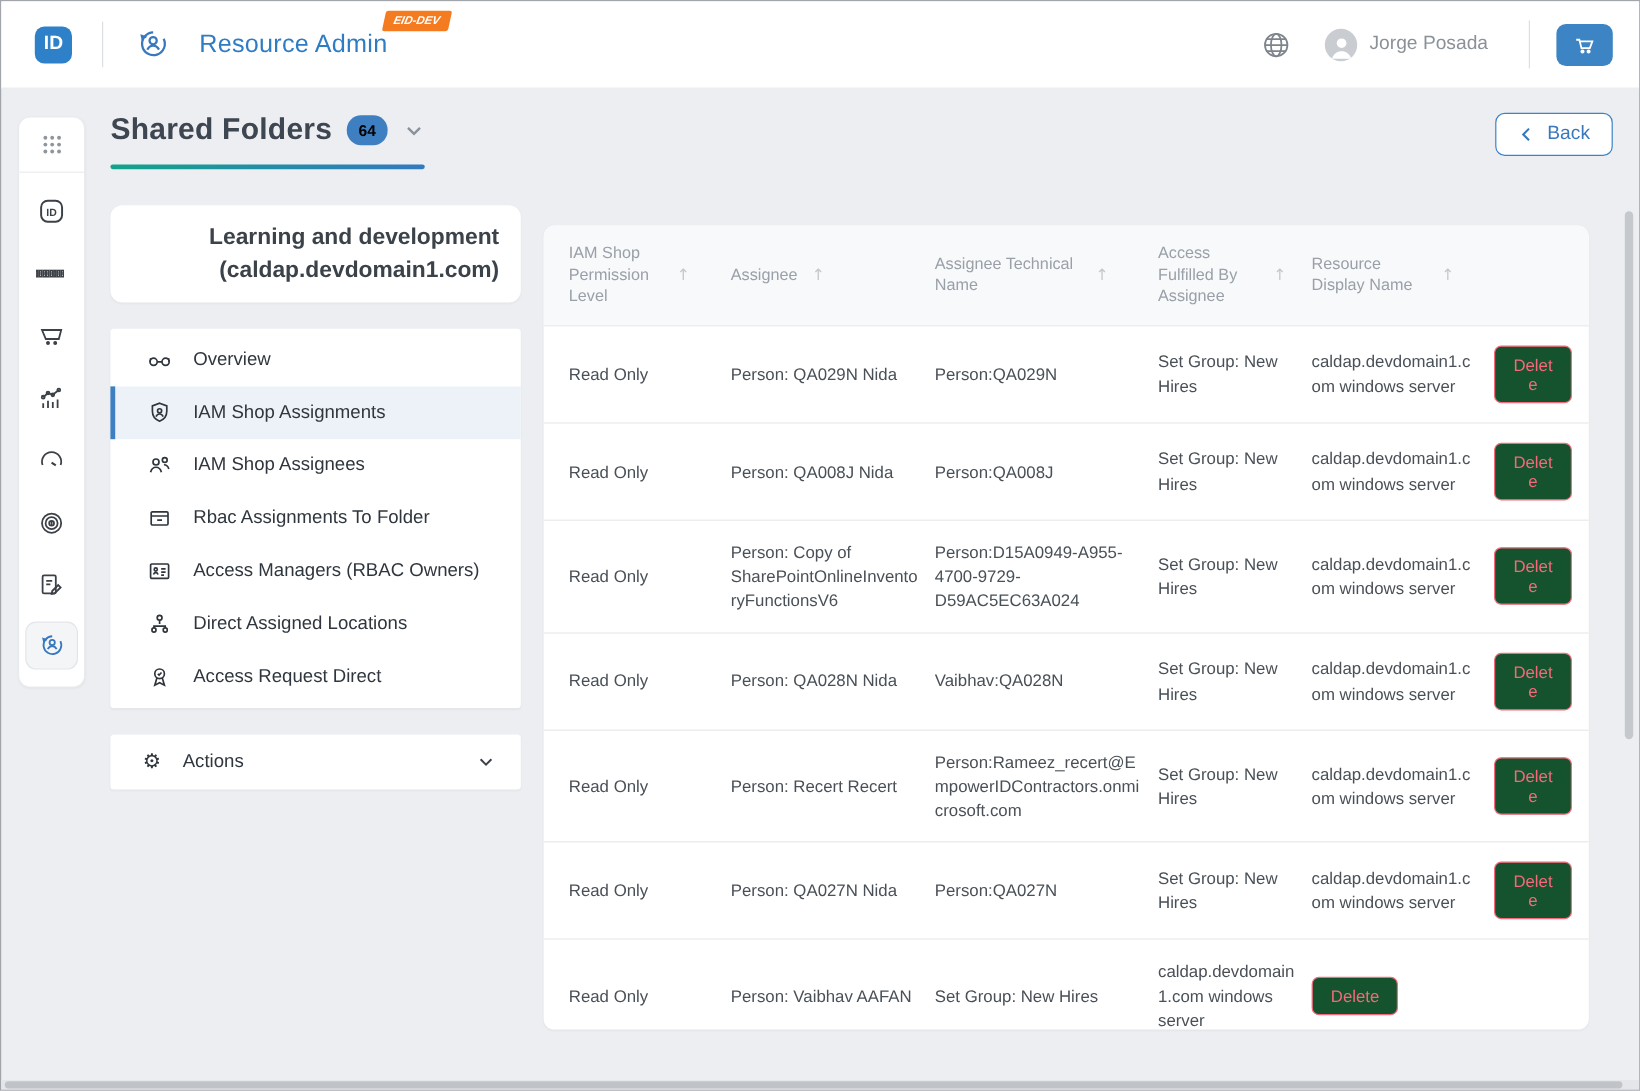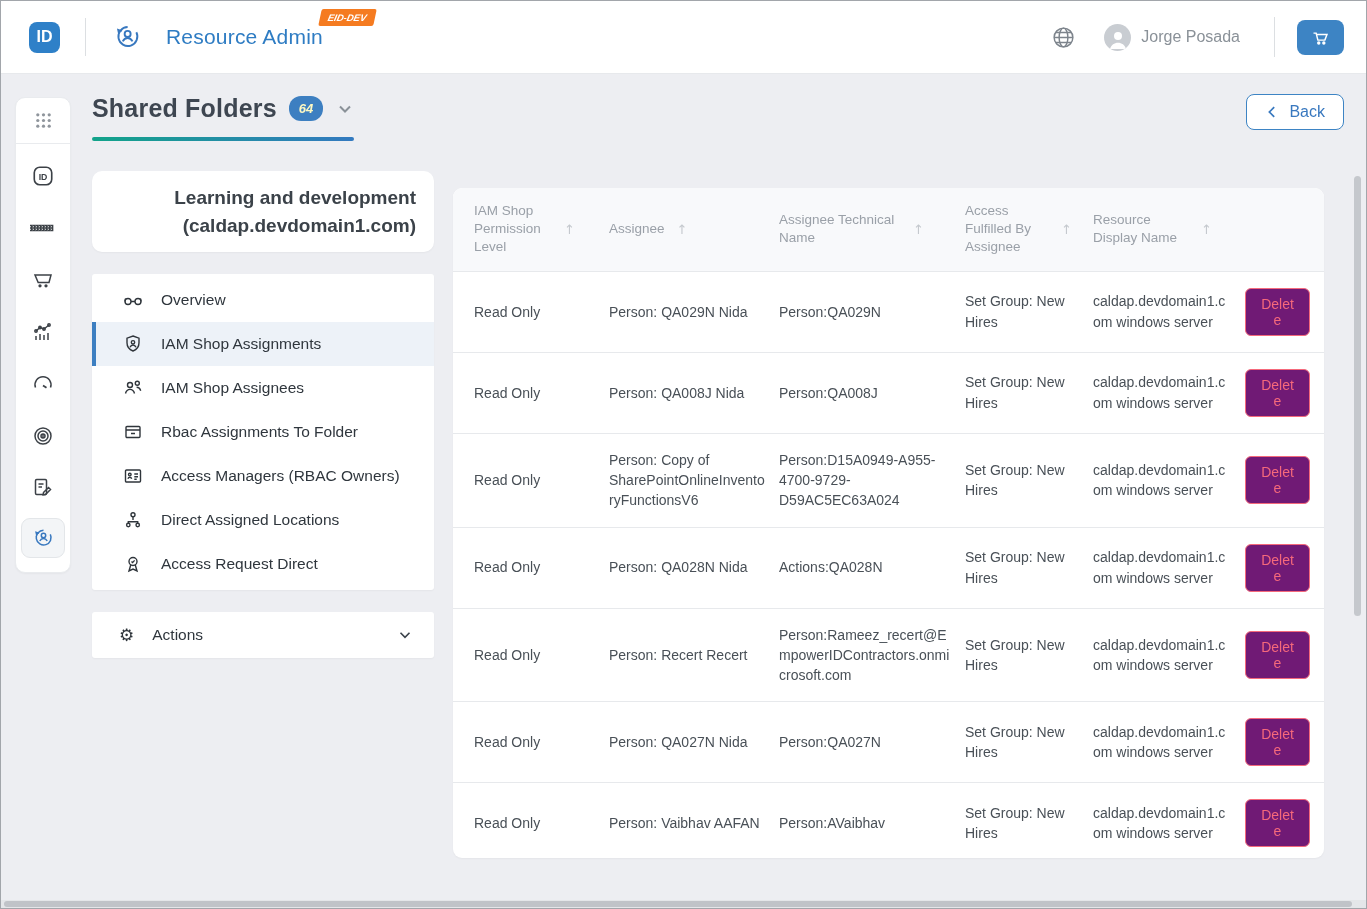--- a/index.html
+++ b/index.html
@@ -48,22 +48,22 @@
   .rail-item.active .active-box { width:44px; height:40px; background:#f3f5f7;
                border:1px solid #e3e6e9; border-radius:9px; display:flex;
                align-items:center; justify-content:center; }
   .rail-item.active svg { stroke:#3878bf; }
 
   
   .content { flex:1; margin:20px 42px 0 21px; min-width:0; }
   .page-head { display:flex; align-items:flex-start; margin-right:-20px; }
   .title-group { display:flex; align-items:center; gap:12px; }
   .page-title { font-size:25px; font-weight:bold; color:#3e4651; letter-spacing:.2px; }
-  .count-badge { background:#3d7fc1; color:#fef9c3; font-size:13px; font-weight:bold;
-                 border-radius:12px; padding:5px 10px;font-style:italic; }
+  .count-badge { background:#3d7fc1; color:#000000; font-size:13px; font-weight:bold;
+                 border-radius:12px; padding:5px 10px; }
   .title-underline { height:4px; width:262px; border-radius:2px; margin-top:14px;
                  background:linear-gradient(90deg,#12a38a 0%,#3379c0 100%); }
   .back-btn { margin-left:auto; background:#fff; border:1px solid #3d84c4; color:#3878bf;
               font-size:16px; border-radius:8px; padding:8px 18px; display:flex;
               align-items:center; gap:10px; cursor:pointer; }
 
   .layout { display:flex; gap:19px; margin-top:30px; }
 
   
   .left-col { width:342px; flex-shrink:0; }
@@ -106,21 +106,21 @@
   .th .lbl { display:inline-block; }
   .th.c1 .lbl { width:78px; }
   .th.c3 .lbl { width:122px; }
   .th.c4 .lbl { width:84px; }
   .th.c5 .lbl { width:96px; }
   .sort { color:#c5c9ce; font-size:13px; font-family:"DejaVu Sans",sans-serif; cursor:pointer; }
   .trow { border-top:1px solid #e7e9ec; min-height:70px; align-items:center; }
   .td { padding:16px 14px 16px 0; font-size:14px; color:#495057; line-height:1.45;
         overflow-wrap:anywhere; }
   .td:first-child { padding-left:21px; }
-  .delete-btn { background:#701a75; border:1px solid #f5697b; color:#f5697b; font-size:14px;
+  .delete-btn { background:#14532d; border:1px solid #f5697b; color:#f5697b; font-size:14px;
                 border-radius:6px; padding:7px 15px; cursor:pointer;
                 font-family:"Liberation Sans",sans-serif; }
 
   
   .vscroll { position:absolute; right:5px; top:175px; width:7px; height:440px;
              background:#c5c8cd; border-radius:4px; z-index:9; }
   .hscroll { position:absolute; left:0; right:0; bottom:0; height:8px; background:#e4e6e9; z-index:9; }
   .hscroll-thumb { position:absolute; left:3px; right:14px; top:1px; bottom:1px;
              background:#c0c3c8; border-radius:4px; }
 
@@ -433,21 +433,21 @@
               <div class="td">Person: Copy of SharePointOnlineInventoryFunctionsV6</div>
               <div class="td">Person:D15A0949-A955-4700-9729-D59AC5EC63A024</div>
               <div class="td">Set Group: New Hires</div>
               <div class="td">caldap.devdomain1.com windows server</div>
               <div class="td"><button class="delete-btn">Delete</button></div>
             </div>
 
             <div class="trow">
               <div class="td">Read Only</div>
               <div class="td">Person: QA028N Nida</div>
-              <div class="td">Actions:QA028N</div>
+              <div class="td">Vaibhav:QA028N</div>
               <div class="td">Set Group: New Hires</div>
               <div class="td">caldap.devdomain1.com windows server</div>
               <div class="td"><button class="delete-btn">Delete</button></div>
             </div>
 
             <div class="trow">
               <div class="td">Read Only</div>
               <div class="td">Person: Recert Recert</div>
               <div class="td">Person:Rameez_recert@EmpowerIDContractors.onmicrosoft.com</div>
               <div class="td">Set Group: New Hires</div>
@@ -460,21 +460,20 @@
               <div class="td">Person: QA027N Nida</div>
               <div class="td">Person:QA027N</div>
               <div class="td">Set Group: New Hires</div>
               <div class="td">caldap.devdomain1.com windows server</div>
               <div class="td"><button class="delete-btn">Delete</button></div>
             </div>
 
             <div class="trow">
               <div class="td">Read Only</div>
               <div class="td">Person: Vaibhav AAFAN</div>
-              <div class="td">Person:AVaibhav</div>
               <div class="td">Set Group: New Hires</div>
               <div class="td">caldap.devdomain1.com windows server</div>
               <div class="td"><button class="delete-btn">Delete</button></div>
             </div>
 
           </div>
         </div>
       </div>
     </section>
   </div>

